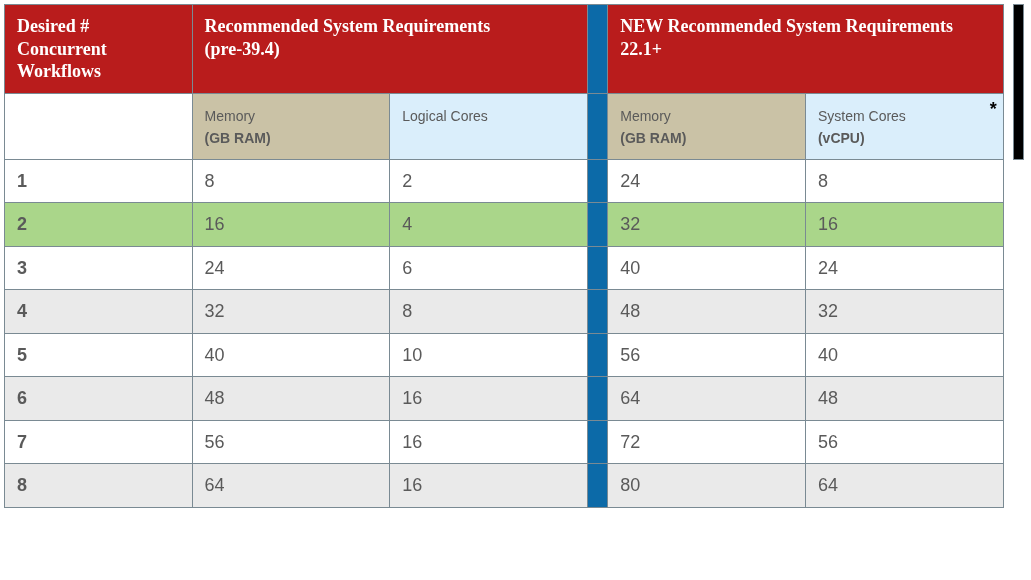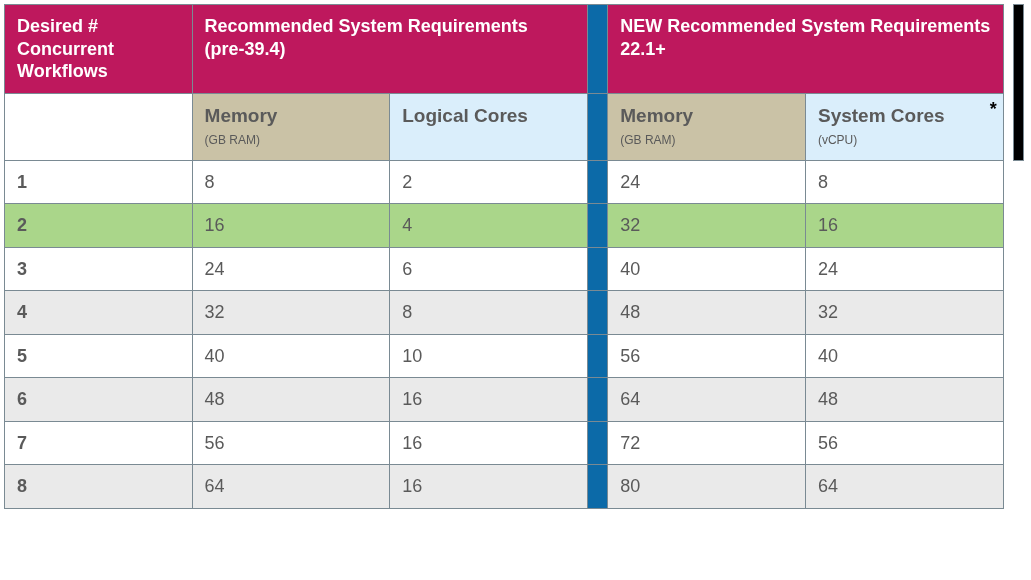--- a/index.html
+++ b/index.html
@@ -17,44 +17,45 @@
   }
   .table td, .table th {
     border: 1px solid #7a8a93;
     padding: 10px 12px;
     text-align: left;
     vertical-align: top;
     font-size: 18px;
     line-height: 1.25;
   }
   .hdr-blue {
-    background: #be185d;
+    background: #b91c1c;
     color: #fff;
     font-weight: 700;
     font-size: 20px;
+    font-family: Liberation Serif, serif;
   }
   .spacer {
     background: #0c6aa8;
     border-top: 1px solid #0c6aa8;
     border-bottom: 1px solid #0c6aa8;
     border-left: 1px solid #0c6aa8;
     border-right: 1px solid #0c6aa8;
     padding: 0;
   }
   .sub-tan {
     background: #cac2a6;
     color: #5a5a5a;
   }
   .sub-pale {
     background: #daeefb;
     color: #5a5a5a;
     position: relative;
   }
-  .sub-strong { font-weight: 700; font-size: 19px; }
-  .sub-light  { font-weight: 400; font-size: 12px; }
+  .sub-strong { font-weight: 400; font-size: 14px; }
+  .sub-light  { font-weight: 700; font-size: 14px; }
   .row-white { background: #fff; }
   .row-grey  { background: #eaeaea; }
   .row-green { background: #aad68a; }
   .wf-cell { font-weight: 700; color: #5a5a5a; }
   .val-cell { color: #5a5a5a; }
   .asterisk {
     position: absolute;
     top: 4px;
     right: 6px;
     font-weight: 700;

